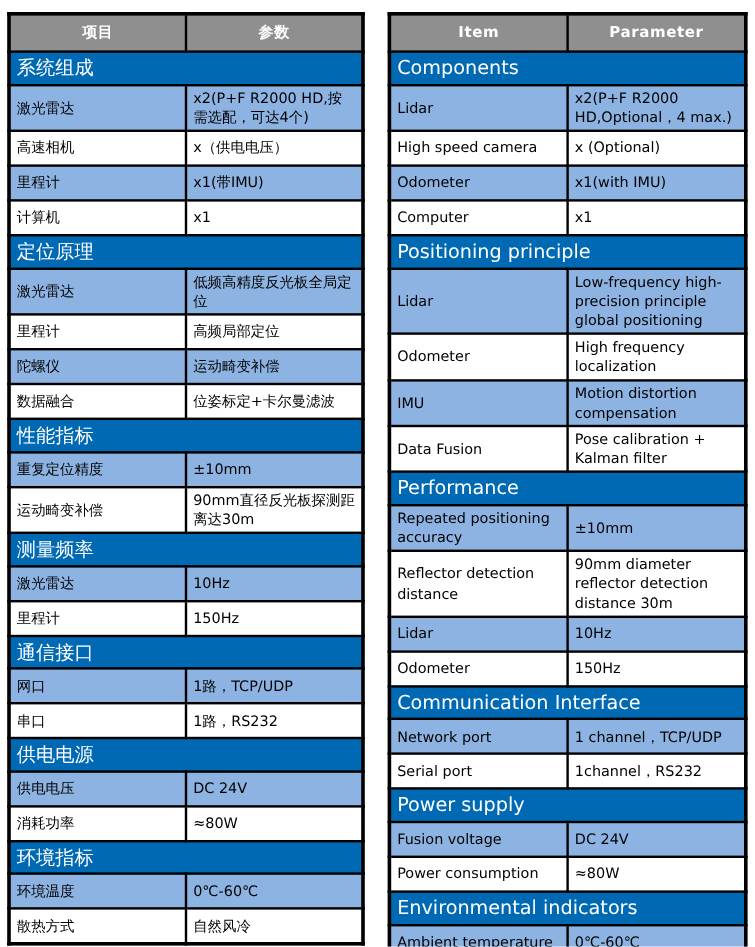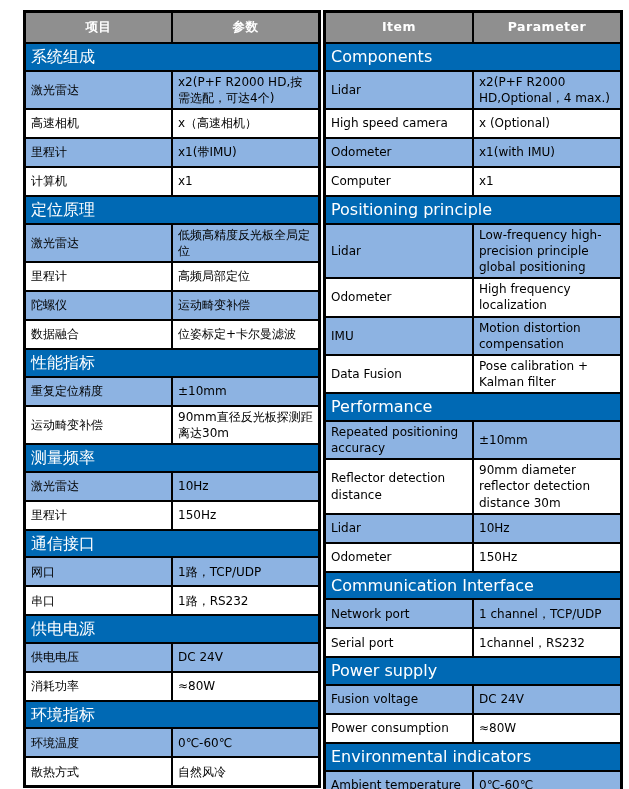--- a/index.html
+++ b/index.html
@@ -3,21 +3,21 @@
 <meta charset="utf-8">
 <style>
   :root{
     --header-bg:#8f8f8f; --section-bg:#0069b4; --shaded-row-bg:#8db3e2;
     --border:#000000; --header-text:#ffffff; --section-text:#ffffff; --body-text:#000000;
   }
   html,body{margin:0;padding:0;background:#ffffff;}
   body{font-family:"DejaVu Sans","Liberation Sans",sans-serif;}
   .page{position:relative;width:629px;height:789px;overflow:hidden;background:#ffffff;}
   table.spec{position:absolute;top:10px;border-collapse:collapse;table-layout:fixed;border:3px solid var(--border);}
-  #left-table{left:23px;width:298px;}
+  #left-table{left:6px;width:298px;}
   #right-table{left:323px;width:300px;}
   .spec th,.spec td{
     border:2px solid var(--border);
     padding:2px 5px;
     font-size:12px;
     color:var(--body-text);
     vertical-align:middle;
     text-align:left;
     word-wrap:break-word;
     line-height:1.35;
@@ -48,21 +48,21 @@
       <tbody>
         <tr class="section">
           <td colspan="2">系统组成</td>
         </tr>
         <tr class="shaded">
           <td class="label">激光雷达</td>
           <td class="value">x2(P+F R2000 HD,按需选配，可达4个)</td>
         </tr>
         <tr>
           <td class="label">高速相机</td>
-          <td class="value">x（高速相机）</td>
+          <td class="value">x（供电电压）</td>
         </tr>
         <tr class="shaded">
           <td class="label">里程计</td>
           <td class="value">x1(带IMU)</td>
         </tr>
         <tr>
           <td class="label">计算机</td>
           <td class="value">x1</td>
         </tr>
         <tr class="section">

